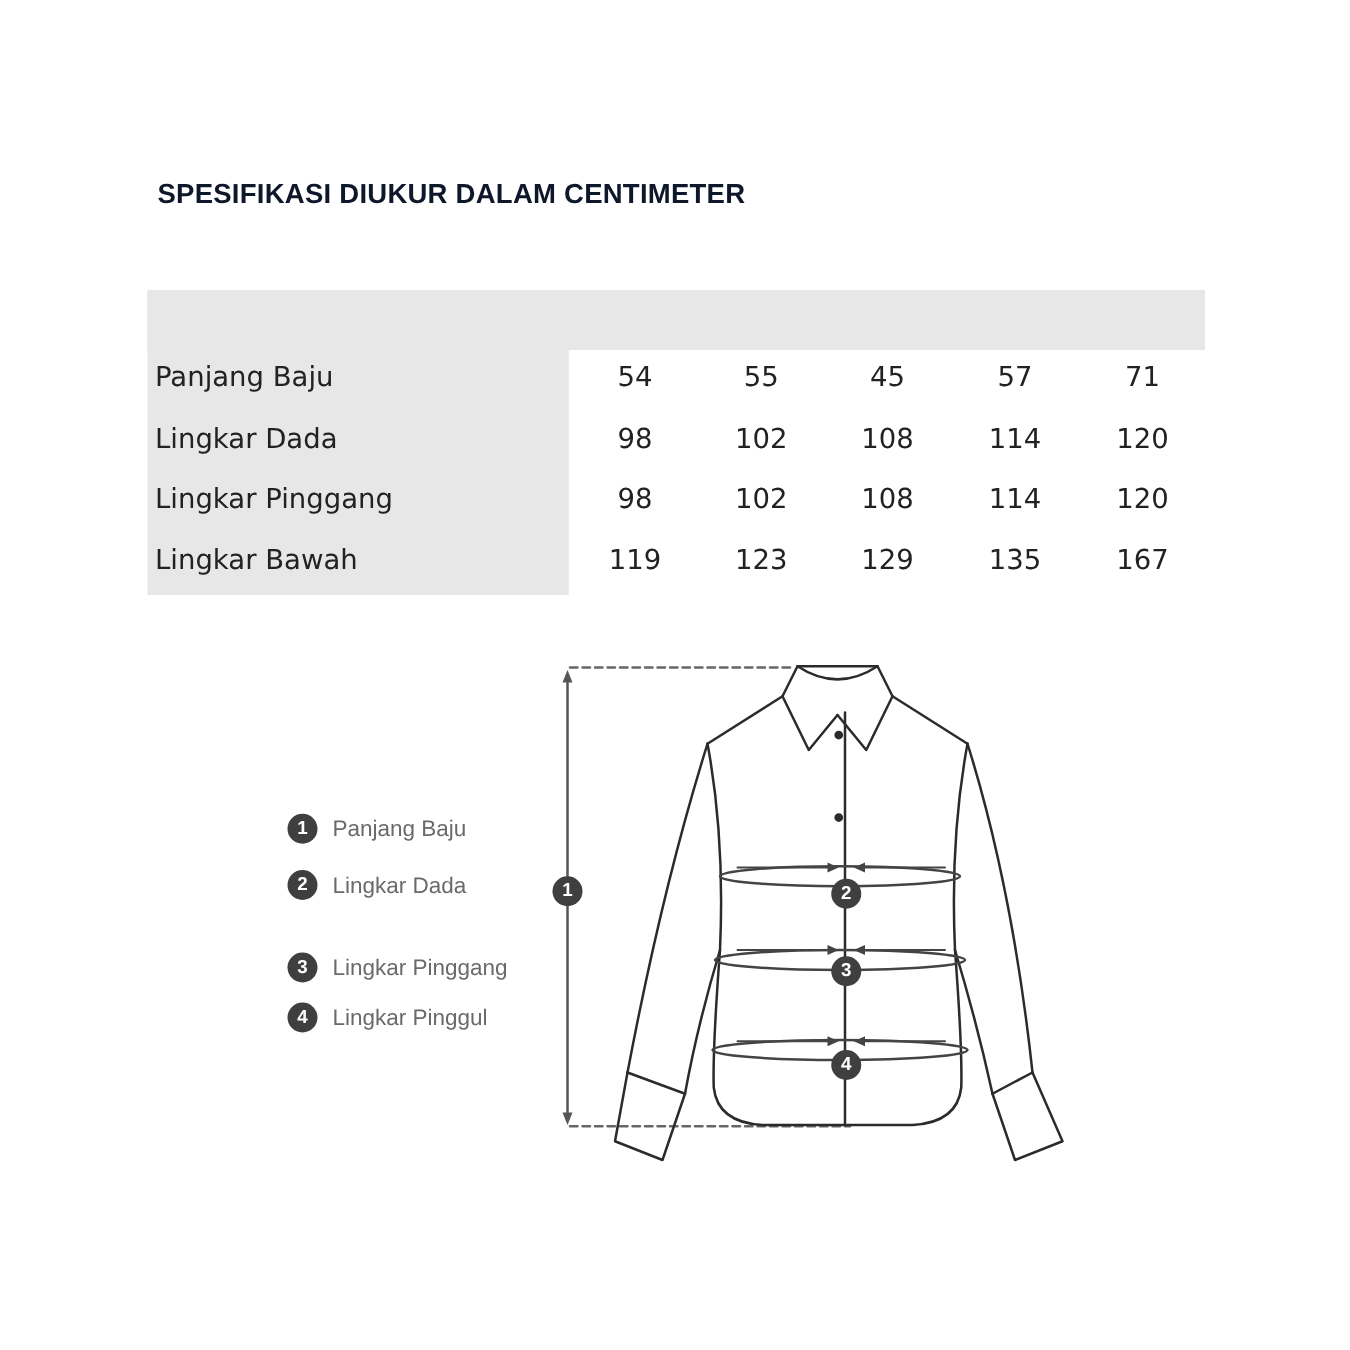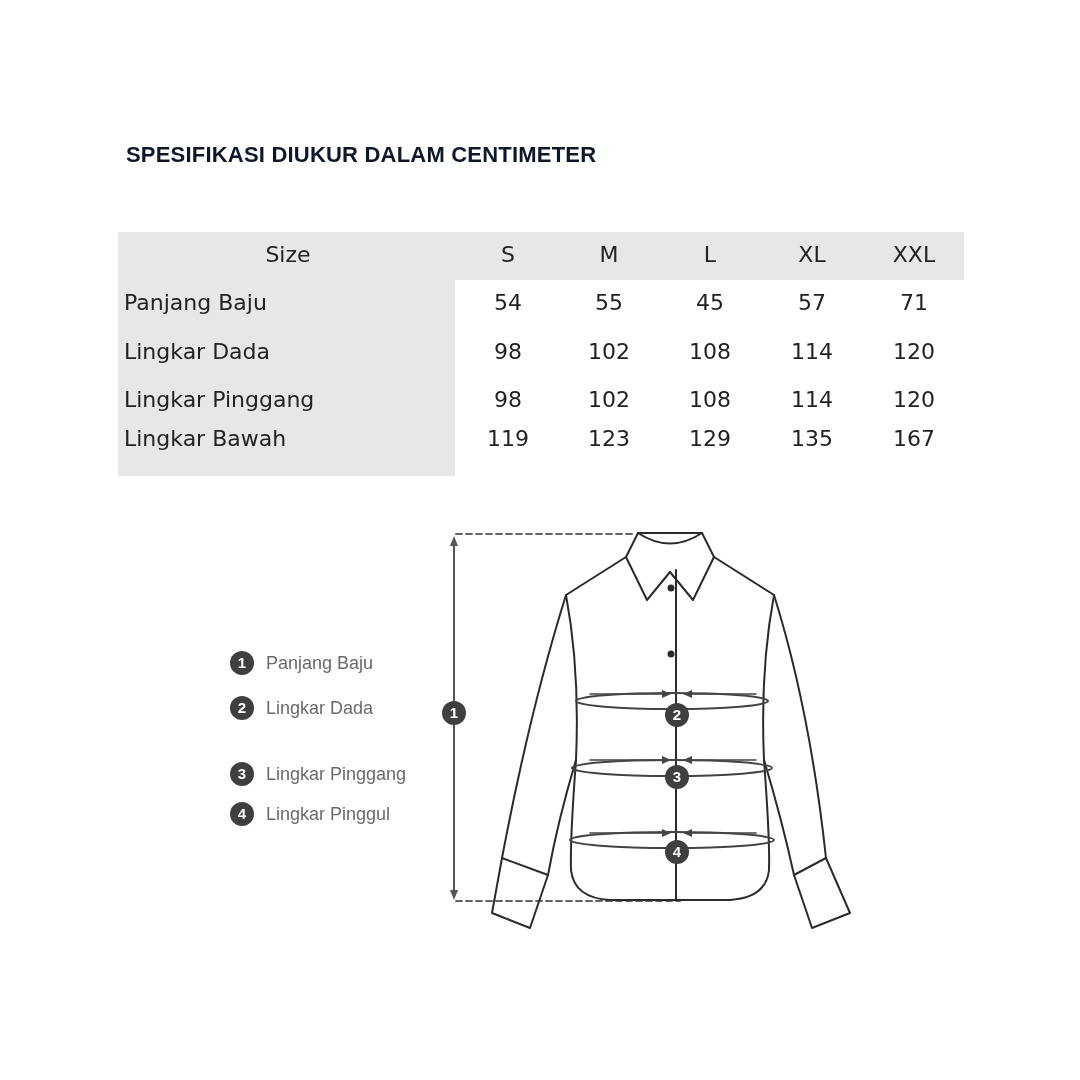--- a/index.html
+++ b/index.html
@@ -53,28 +53,20 @@
   </style>
 </head>
 <body>
 
 <div class="title">SPESIFIKASI DIUKUR DALAM CENTIMETER</div>
 
 <div class="table">
   <div class="bg-left"></div>
   <div class="bg-head"></div>
 
-  <div class="row" style="top:0">
-    <div class="cell lbl head">Size</div>
-    <div class="cell num c0">S</div>
-    <div class="cell num c1">M</div>
-    <div class="cell num c2">L</div>
-    <div class="cell num c3">XL</div>
-    <div class="cell num c4">XXL</div>
-  </div>
 
   <div class="row" style="top:48px">
     <div class="cell lbl">Panjang Baju</div>
     <div class="cell num c0">54</div>
     <div class="cell num c1">55</div>
     <div class="cell num c2">45</div>
     <div class="cell num c3">57</div>
     <div class="cell num c4">71</div>
   </div>
 
@@ -89,21 +81,21 @@
 
   <div class="row" style="top:145px">
     <div class="cell lbl">Lingkar Pinggang</div>
     <div class="cell num c0">98</div>
     <div class="cell num c1">102</div>
     <div class="cell num c2">108</div>
     <div class="cell num c3">114</div>
     <div class="cell num c4">120</div>
   </div>
 
-  <div class="row" style="top:184px">
+  <div class="row" style="top:194px">
     <div class="cell lbl">Lingkar Bawah</div>
     <div class="cell num c0">119</div>
     <div class="cell num c1">123</div>
     <div class="cell num c2">129</div>
     <div class="cell num c3">135</div>
     <div class="cell num c4">167</div>
   </div>
 </div>
 
 <div class="legend">

